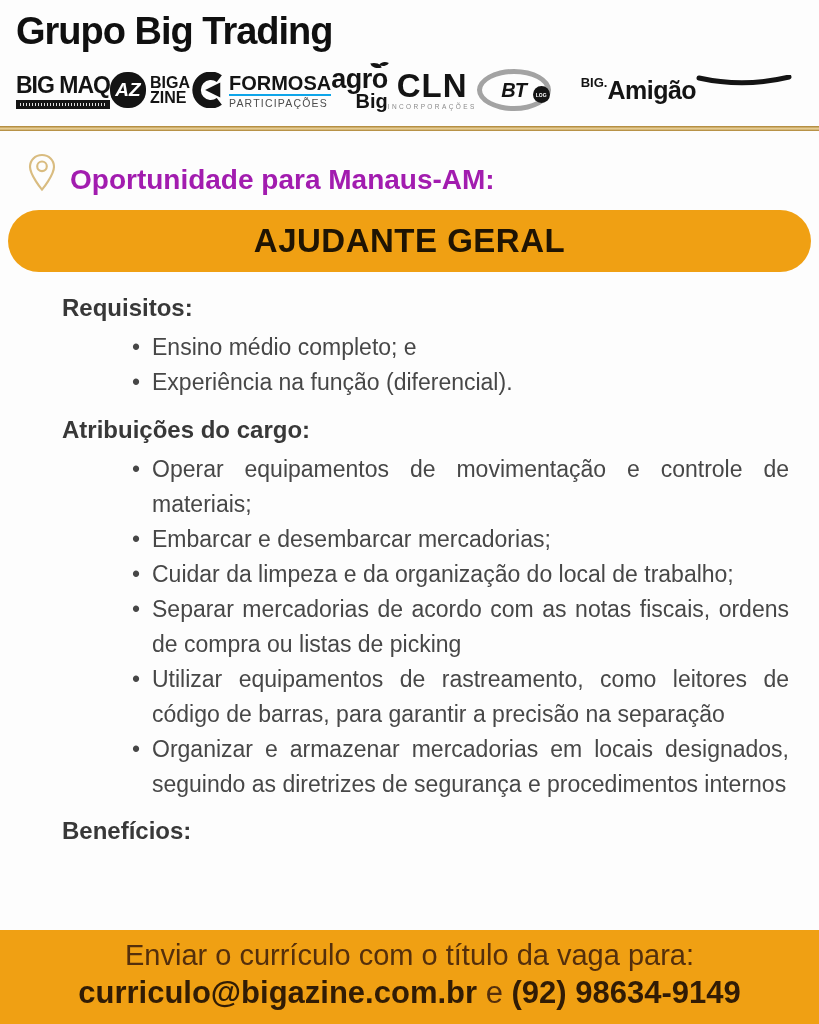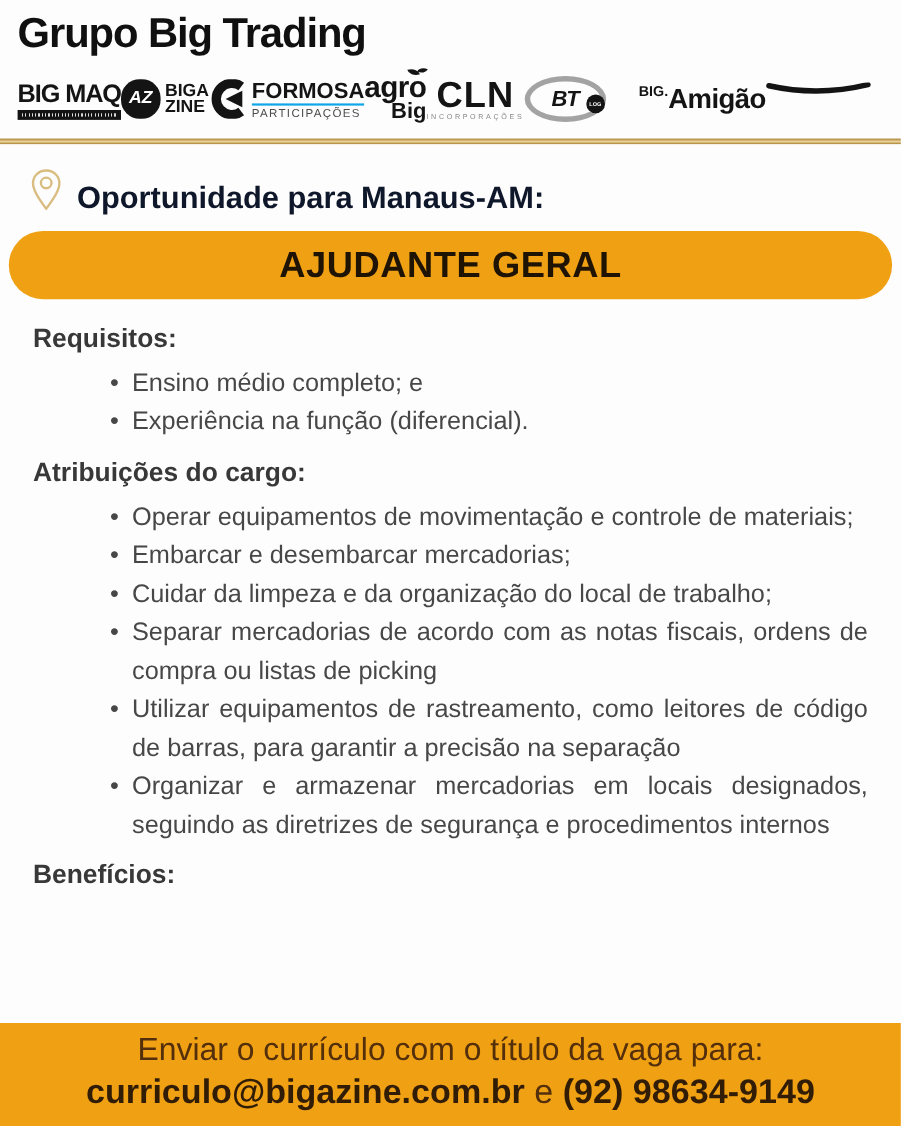--- a/index.html
+++ b/index.html
@@ -14,21 +14,21 @@
   .logo { display:flex; align-items:center; }
 
   .lg-bigmaq { flex-direction:column; align-items:stretch; }
   .bigmaq-text { font-size:23px; font-weight:900; letter-spacing:-1px; white-space:nowrap; }
   .bigmaq-bar { height:9px; background:#141414; margin-top:1px; position:relative; overflow:hidden; }
   .bigmaq-bar::after { content:""; position:absolute; left:4px; right:4px; top:3px; height:3px;
       background:repeating-linear-gradient(90deg, rgba(255,255,255,.85) 0 1px, transparent 1px 3px); }
 
   .lg-az { gap:4px; }
   .az-badge { width:36px; height:36px; background:#141414; border-radius:17px; color:#fff;
-      display:flex; align-items:center; justify-content:center; font-size:16px; font-weight:900; font-style:italic; }
+      display:flex; align-items:center; justify-content:center; font-size:19px; font-weight:900; font-style:italic; }
   .az-lines { font-size:16px; font-weight:900; line-height:15px; letter-spacing:0; }
 
   .lg-formosa { gap:5px; }
   .formosa-icon { width:34px; height:36px; }
   .formosa-line1 { font-size:20px; font-weight:900; letter-spacing:0; border-bottom:2px solid #0ea5e9; line-height:22px; }
   .formosa-line2 { font-size:10.5px; font-weight:400; letter-spacing:1.2px; color:#4c4c4c; margin-top:1px; }
 
   .lg-agro { position:relative; display:block; line-height:20px; }
   .agro-line1 { font-size:27px; font-weight:700; letter-spacing:-0.5px; }
   .agro-line2 { font-size:20px; font-weight:700; text-align:right; margin-top:2px; }
@@ -49,29 +49,29 @@
   .lg-amigao { flex-direction:row; align-items:stretch; }
   .amg-top { font-size:13px; font-weight:900; padding-left:30px; line-height:12px; }
   .amg-text { font-size:25px; font-weight:900; letter-spacing:-0.5px; line-height:26px; }
   .amg-swoosh { display:block; margin-top:-2px; }
 
   
   .gold-divider { height:5px; margin-top:9px; background:linear-gradient(180deg,#a9802f 0%,#ecd49e 55%,#a9802f 100%); }
 
   
   .loc-row { display:flex; align-items:center; gap:12px; margin:18px 0 0 26px; }
-  .loc-text { font-size:28px; font-weight:700; color:#0f172a;margin-top:15px; }
+  .loc-text { font-size:28px; font-weight:700; color:#a21caf;margin-top:15px; }
 
   
   .pill { margin:14px 8px 0 8px; height:62px; border-radius:32px; background:#F0A013;
       display:flex; align-items:center; justify-content:center; }
   .pill-text { font-size:33px; font-weight:800; letter-spacing:0.5px; color:#1f1403; }
 
   
-  .content { padding:10px 30px 0 30px; }
+  .content { padding:10px 30px 0 30px;margin-left:32px; }
   .sec-heading { font-size:24px; font-weight:700; color:#383838; margin:12px 0 8px 0; }
   ul.bullets { list-style:none; padding-left:70px; margin:0; }
   ul.bullets li { position:relative; padding-left:20px; font-size:23px; color:#474747;
       line-height:35px; text-align:justify; }
   ul.bullets li::before { content:"•"; position:absolute; left:0; top:0; color:#474747; }
   ul.bullets.tight li { line-height:30.5px; }
 
   
   .footer { position:absolute; left:0; right:0; bottom:0; background:#F0A013; text-align:center; padding:9px 0 13px 0; }
   .footer-line1 { font-size:29px; font-weight:400; color:#542f0c; }

